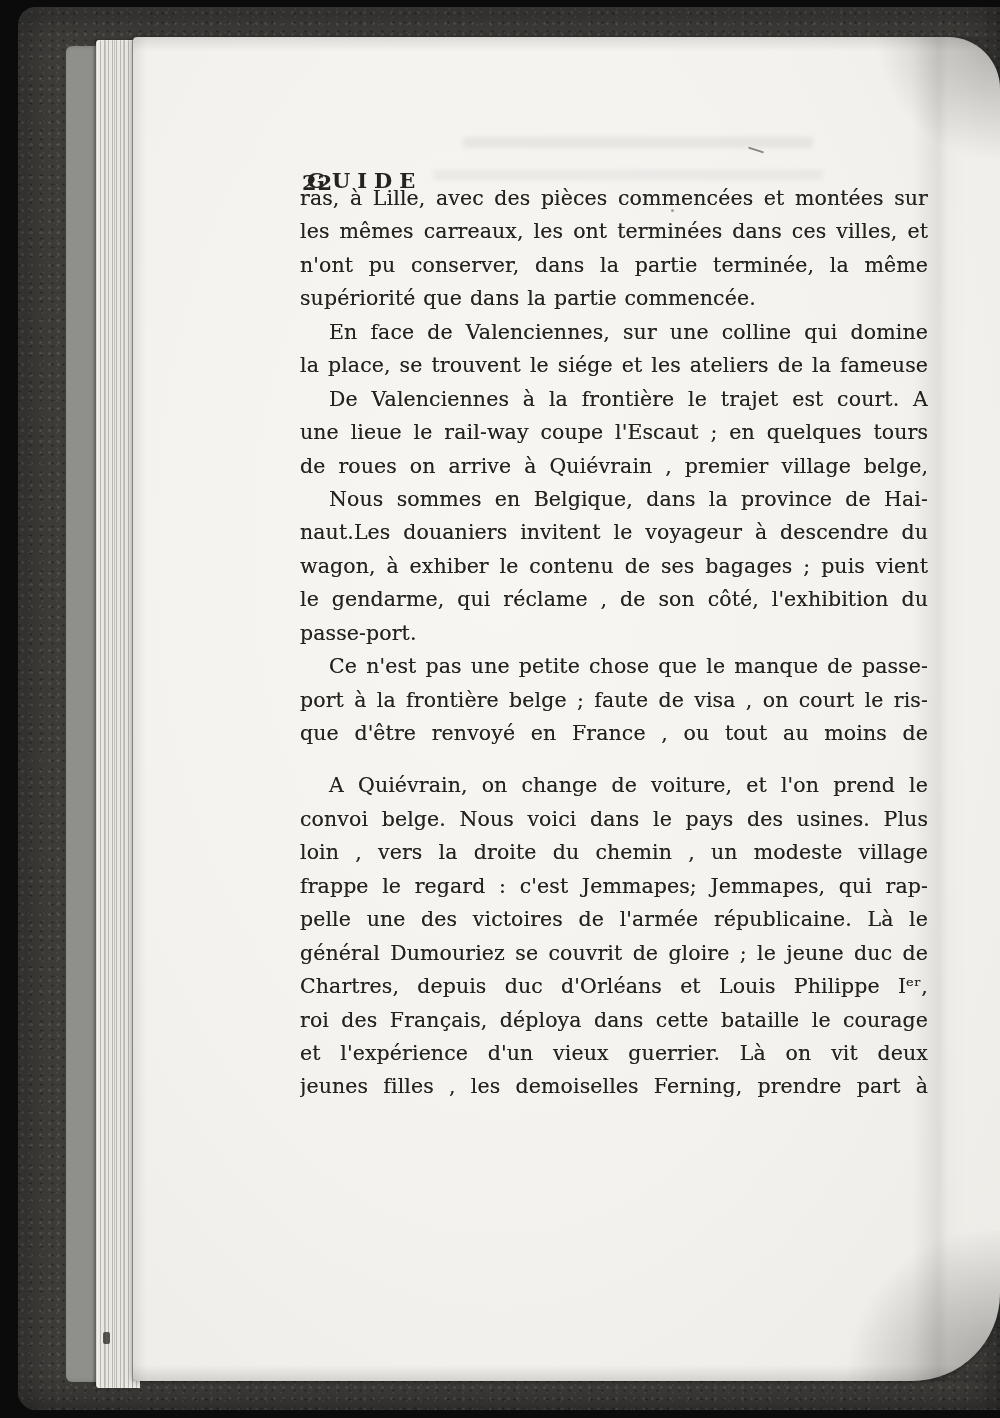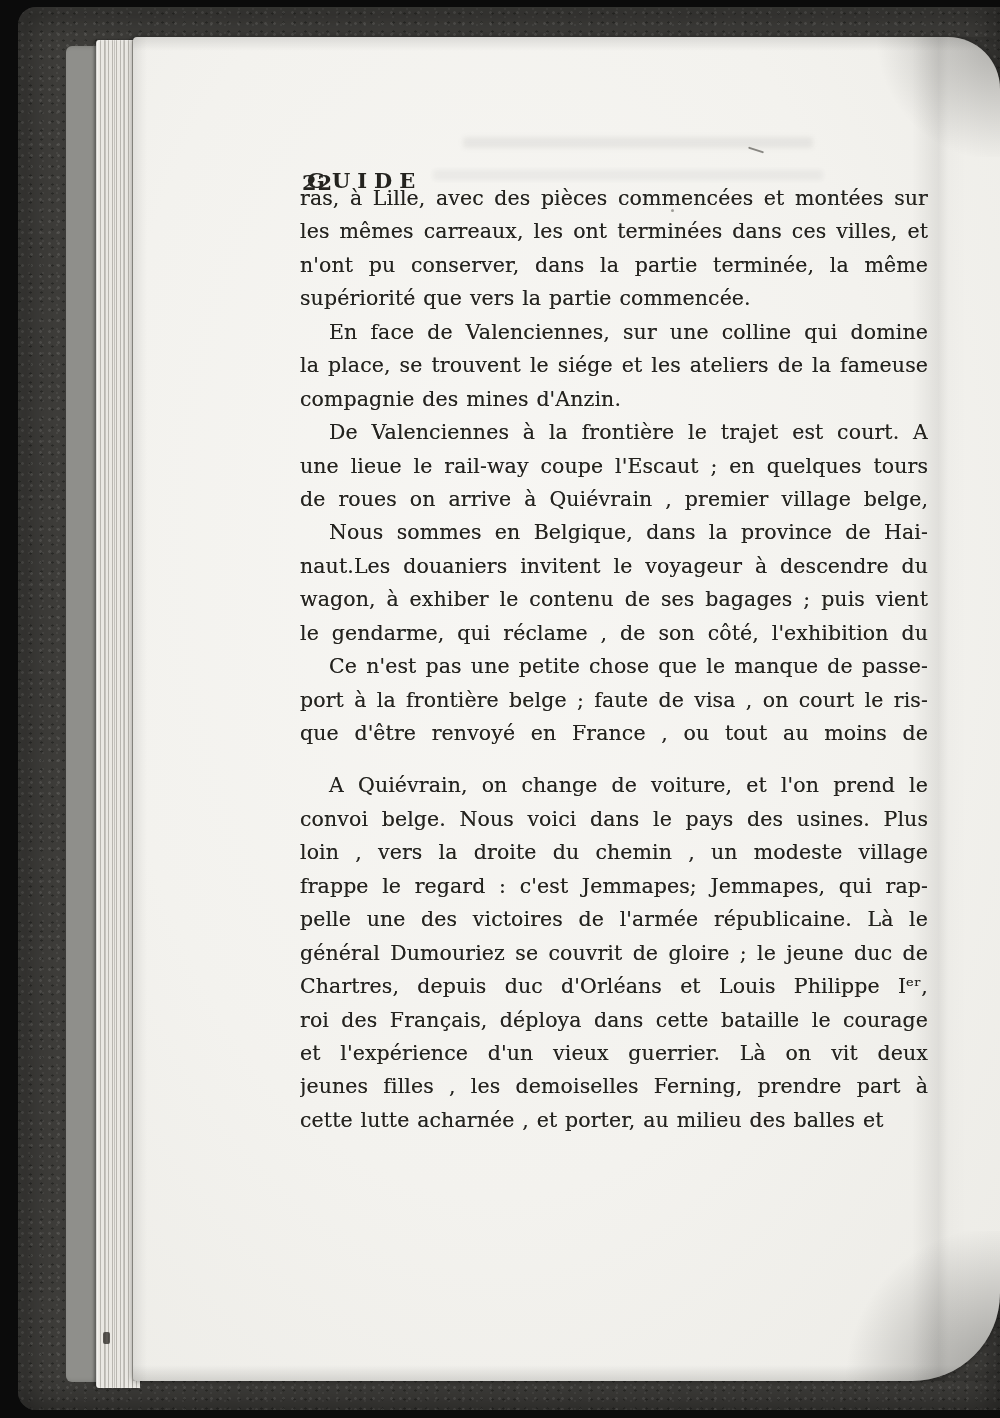--- a/index.html
+++ b/index.html
@@ -138,55 +138,54 @@
 
     <div class="folio">22</div>
 
     <div class="running-title">GUIDE</div>
 
     <div class="textblock">
         <div class="para">
           <div class="pline first">ras, à Lille, avec des pièces commencées et montées sur</div>
           <div class="pline">les mêmes carreaux, les ont terminées dans ces villes, et</div>
           <div class="pline">n'ont pu conserver, dans la partie terminée, la même</div>
-          <div class="pline last">supériorité que vers la partie commencée.</div>
+          <div class="pline last">supériorité que dans la partie commencée.</div>
         </div>
         <div class="para">
           <div class="pline first indent">En face de Valenciennes, sur une colline qui domine</div>
           <div class="pline indent">la place, se trouvent le siége et les ateliers de la fameuse</div>
-          <div class="pline last indent">compagnie des mines d'Anzin.</div>
         </div>
         <div class="para">
           <div class="pline first indent">De Valenciennes à la frontière le trajet est court. A</div>
           <div class="pline indent">une lieue le rail-way coupe l'Escaut ; en quelques tours</div>
           <div class="pline indent">de roues on arrive à Quiévrain , premier village belge,</div>
         </div>
         <div class="para">
           <div class="pline first indent">Nous sommes en Belgique, dans la province de Hai-</div>
           <div class="pline indent">naut.Les douaniers invitent le voyageur à descendre du</div>
           <div class="pline indent">wagon, à exhiber le contenu de ses bagages ; puis vient</div>
           <div class="pline indent">le gendarme, qui réclame , de son côté, l'exhibition du</div>
+          <div class="pline last indent">passe-port.</div>
         </div>
         <div class="para">
           <div class="pline first indent">Ce n'est pas une petite chose que le manque de passe-</div>
           <div class="pline indent">port à la frontière belge ; faute de visa , on court le ris-</div>
           <div class="pline indent">que d'être renvoyé en France , ou tout au moins de</div>
         </div>
         <div class="para space-before">
           <div class="pline first indent">A Quiévrain, on change de voiture, et l'on prend le</div>
           <div class="pline indent">convoi belge. Nous voici dans le pays des usines. Plus</div>
           <div class="pline indent">loin , vers la droite du chemin , un modeste village</div>
           <div class="pline indent">frappe le regard : c'est Jemmapes; Jemmapes, qui rap-</div>
           <div class="pline indent">pelle une des victoires de l'armée républicaine. Là le</div>
           <div class="pline indent">général Dumouriez se couvrit de gloire ; le jeune duc de</div>
           <div class="pline indent">Chartres, depuis duc d'Orléans et Louis Philippe Iᵉʳ,</div>
           <div class="pline indent">roi des Français, déploya dans cette bataille le courage</div>
           <div class="pline indent">et l'expérience d'un vieux guerrier. Là on vit deux</div>
           <div class="pline indent">jeunes filles , les demoiselles Ferning, prendre part à</div>
-          <div class="pline last indent">cette lutte acharnée , et porter, au milieu des balles et</div>
         </div>
       </div>
 
     <div class="edge-shade-top"></div>
     <div class="edge-shade-bottom"></div>
     <div class="edge-shade-left"></div>
     <div class="gutter-shade"></div>
     <div class="corner-shade-top"></div>
     <div class="corner-shade-bottom"></div>
 

